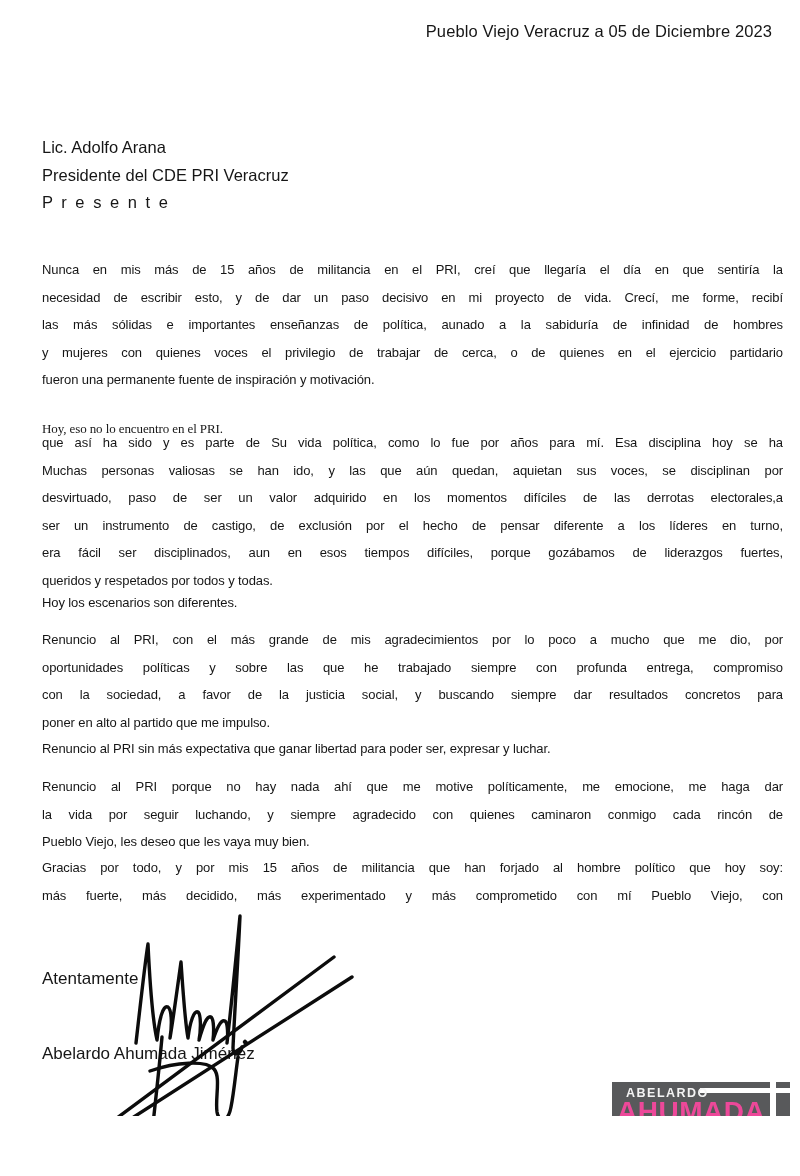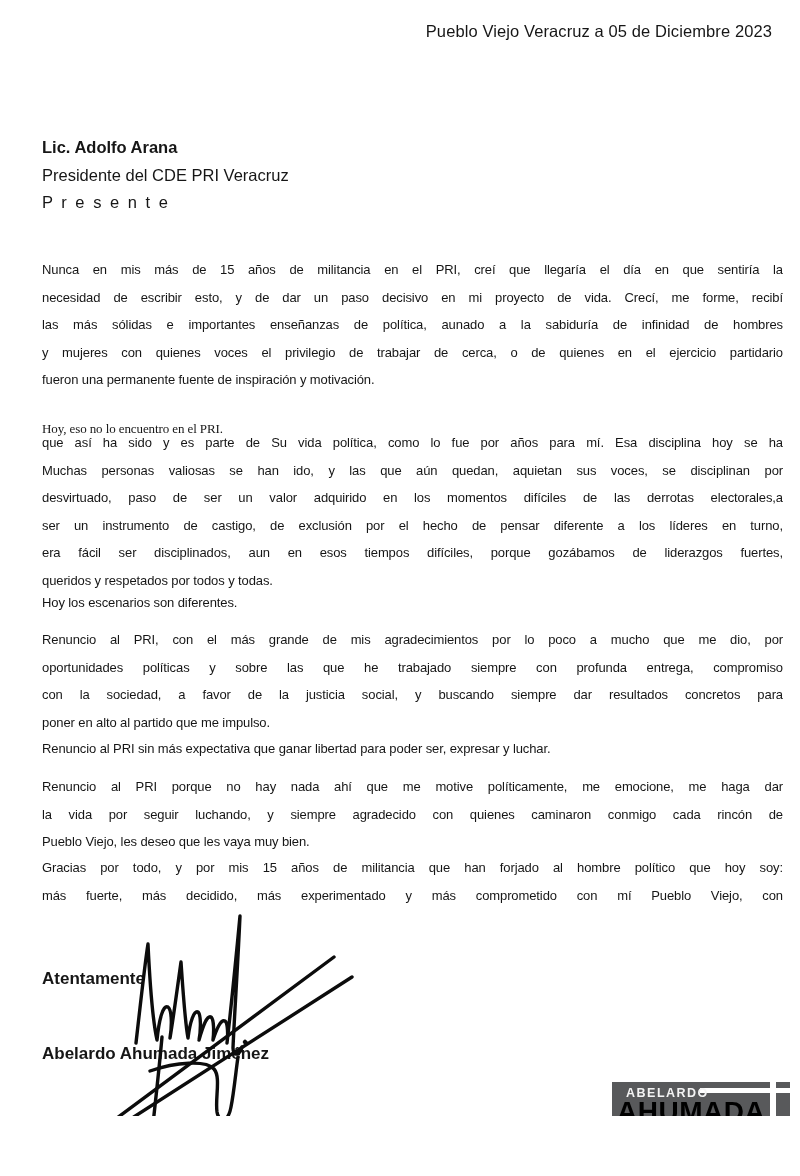--- a/index.html
+++ b/index.html
@@ -4,21 +4,21 @@
 <style>
   html,body{margin:0;padding:0;background:#ffffff;}
   .page{
     position:relative;width:800px;height:1116px;margin:0 auto;background:#ffffff;
     font-family:"Liberation Sans","DejaVu Sans",sans-serif;
     color:#161616;overflow:hidden;
   }
   .abs{position:absolute;}
   .date{top:22px;right:28px;font-size:16.5px;font-weight:400;letter-spacing:.1px;}
   .addressee{left:42px;top:134px;font-size:16.5px;line-height:27.5px;width:500px;}
-  .bold{font-weight:700;}
+  .bold{font-weight:400;}
   .salutation{letter-spacing:2px;}
   .para{left:42px;width:741px;font-size:13px;line-height:27.5px;letter-spacing:-0.1px;}
   .jline{text-align:justify;text-align-last:justify;}
   .jlast{text-align-last:auto;}
   .p1{top:256px;}
   .p2{top:415px;font-family:Liberation Serif, serif;}
   .p3{top:429px;}
   .p4{top:589px;}
   .p5{top:626px;}
   .p6{top:735px;}
@@ -28,21 +28,21 @@
   .signer{left:42px;top:1044px;font-size:17px;}
   .sig-svg{left:0;top:0;pointer-events:none;}
   
   .logo{left:604px;top:1082px;width:186px;height:81px;}
   .logo-main{position:absolute;left:8px;top:0;width:158px;height:81px;background:#58595b;}
   .logo-strip{position:absolute;left:172px;top:0;width:14px;height:81px;background:#58595b;}
   .logo-ext{position:absolute;left:0;top:60px;width:9px;height:19px;background:#58595b;}
   .logo-slit-top{position:absolute;left:96px;top:6px;width:90px;height:5px;background:#ffffff;z-index:2;}
   .logo-slit-bottom{position:absolute;left:0;top:55px;width:93px;height:5px;background:#ffffff;z-index:2;}
   .logo-abelardo{position:absolute;left:22px;top:4px;color:#f4f4f4;font-weight:700;font-size:12.5px;letter-spacing:1.5px;z-index:3;}
-  .logo-ahumada{position:absolute;left:13px;top:14px;color:#000000;font-weight:700;font-size:28px;letter-spacing:.5px;z-index:3;}
+  .logo-ahumada{position:absolute;left:13px;top:14px;color:#ec4899;font-weight:700;font-size:28px;letter-spacing:.5px;z-index:3;}
   .logo-jimenez{position:absolute;left:80px;top:40px;color:#efefef;z-index:3;
     font-family:"DejaVu Serif","Liberation Serif",serif;font-style:italic;font-size:19px;
     transform:rotate(-9deg) skewX(-8deg);}
 </style>
 </head>
 <body>
 
 <div class="page">
 
   <div class="abs date">Pueblo Viejo Veracruz a 05 de Diciembre 2023</div>

